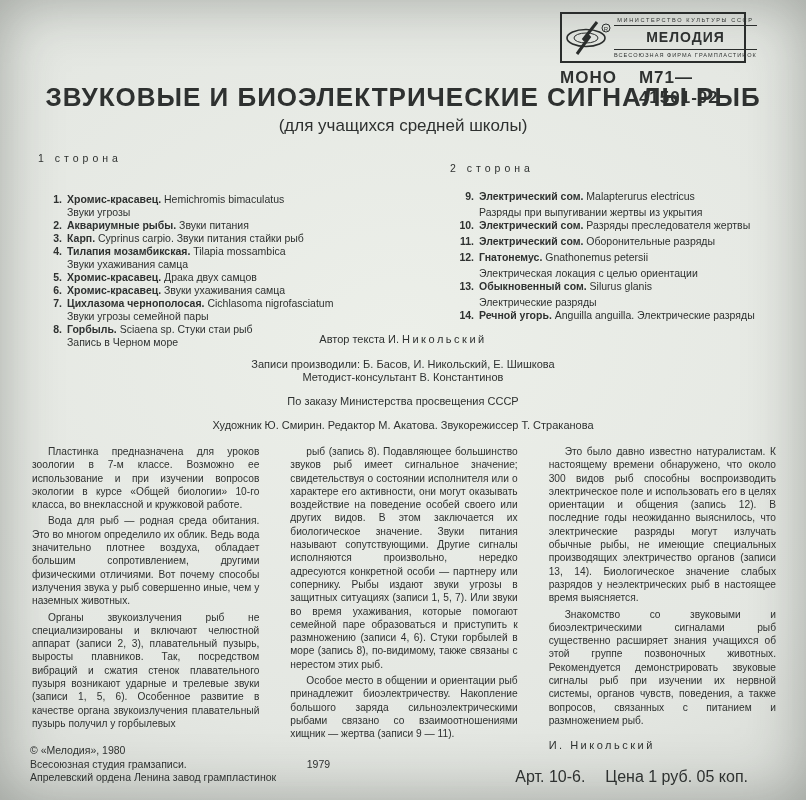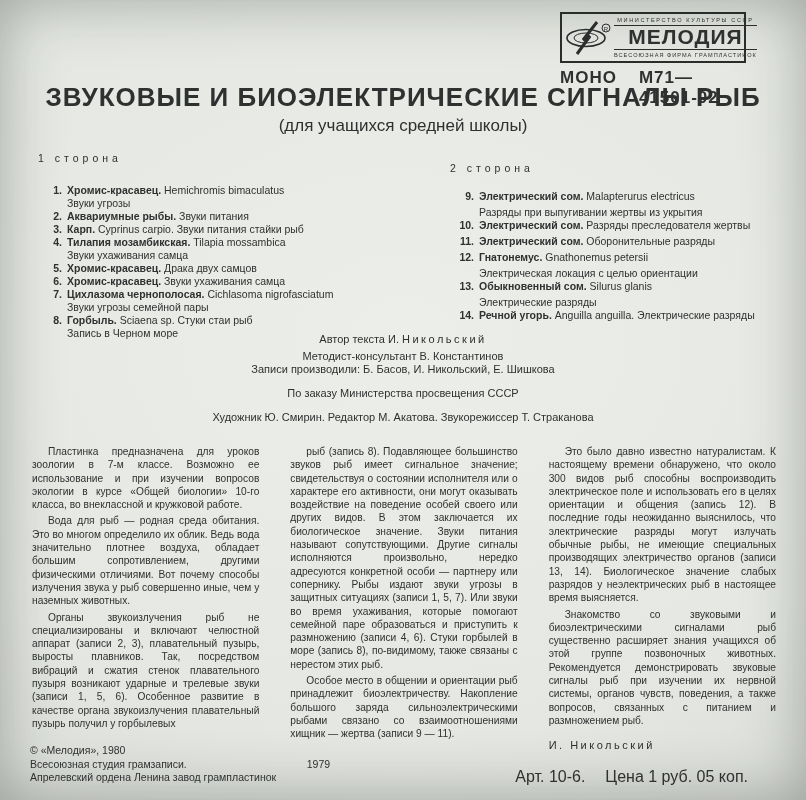--- a/index.html
+++ b/index.html
@@ -9,40 +9,40 @@
     background:radial-gradient(ellipse 120% 90% at 50% 42%, #ecefe9 0%, #e4e7e2 55%, #d6d9d4 82%, #b7bab5 100%);
     box-shadow:inset 0 0 60px rgba(40,45,40,.35);
     color:#2e3130;
   }
   
   .logo-wrap{position:absolute;top:12px;left:560px;width:186px;}
   .logo-box{display:flex;border:2px solid #2a2d2c;background:transparent;padding:2px 4px 2px 2px;align-items:stretch;}
   .emblem{width:56px;display:flex;align-items:center;justify-content:center;border-right:0;}
   .logo-text{flex:1;text-align:center;}
   .logo-min{font-size:5.6px;letter-spacing:1.6px;white-space:nowrap;border-bottom:1px solid #2a2d2c;padding:1px 0 2px;}
-  .logo-brand{font-size:21px;font-weight:bold;letter-spacing:1px;line-height:22px;padding:0 0 1px;}
+  .logo-brand{font-size:14px;font-weight:bold;letter-spacing:1px;line-height:22px;padding:0 0 1px;}
   .logo-firm{font-size:5.6px;letter-spacing:1px;white-space:nowrap;border-top:1px solid #2a2d2c;padding:2px 0 1px;}
   .mono-line{margin-top:5px;font-size:17px;font-weight:bold;letter-spacing:1px;display:flex;justify-content:flex-end;gap:22px;}
   
   .title{position:absolute;top:82px;left:0;width:100%;text-align:center;font-size:26px;font-weight:bold;letter-spacing:1px;}
   .subtitle{position:absolute;top:116px;left:0;width:100%;text-align:center;font-size:17px;}
   
   .side{position:absolute;font-size:10.5px;line-height:13px;}
   .side1{top:152px;left:38px;width:372px;}
   .side2{top:162px;left:450px;width:350px;}
-  .side-header{letter-spacing:4px;margin-bottom:19px;font-size:10.5px;}
+  .side-header{letter-spacing:4px;margin-bottom:28px;font-size:10.5px;}
   .side2 .side-header{margin-bottom:15px;}
   .track{display:flex;}
   .side2 .track{margin-bottom:3px;}
   .tnum{width:24px;text-align:right;flex:0 0 24px;padding-right:5px;font-weight:bold;}
   .tmain b{font-weight:bold;}
   .t2{padding-left:29px;}
   
   .credits{position:absolute;top:333px;left:0;width:100%;text-align:center;font-size:11px;line-height:13px;}
-  .cr-author{margin-bottom:4px;}
+  .cr-author{margin-bottom:12px;}
   .cr-order{margin:11px 0 11px;}
   .sp{letter-spacing:2.5px;}
   
   .bodytext{position:absolute;top:445px;left:32px;right:30px;display:flex;gap:31px;}
   .col{flex:1;font-size:10.2px;line-height:13.3px;text-align:justify;}
   .col p{margin:0 0 3px;text-indent:16px;}
   .signature{text-align:left;letter-spacing:2.5px;padding-right:6px;font-size:11px;margin-top:12px;}
   
   .footer-left{position:absolute;left:30px;top:744px;font-size:10.5px;line-height:13.5px;}
   .fl-row2 .gap{display:inline-block;width:120px;}
@@ -155,22 +155,22 @@
     <div class="t2">Электрические разряды</div>
     <div class="track">
         <span class="tnum">14.</span>
         <span class="tmain"><b>Речной угорь.</b> <span>Anguilla anguilla. Электрические разряды</span></span>
       </div>
     <div class="t2"></div>
   </div>
 
   <div class="credits">
     <div class="cr-author"><span>Автор текста И.</span> <span class="sp">Никольский</span></div>
+    <div>Записи производили: Б. Басов, И. Никольский, Е. Шишкова</div>
     <div>Методист-консультант В. Константинов</div>
-    <div>Записи производили: Б. Басов, И. Никольский, Е. Шишкова</div>
     <div class="cr-order">По заказу Министерства просвещения СССР</div>
     <div>Художник Ю. Смирин. Редактор М. Акатова. Звукорежиссер Т. Страканова</div>
   </div>
 
   <div class="bodytext">
     <div class="col">
       <p>Пластинка предназначена для уроков зоологии в 7-м классе. Возможно ее использование и при изучении вопросов экологии в курсе «Общей биологии» 10-го класса, во внеклассной и кружковой работе.</p>
       <p>Вода для рыб — родная среда обитания. Это во многом определило их облик. Ведь вода значительно плотнее воздуха, обладает большим сопротивлением, другими физическими отличиями. Вот почему способы излучения звука у рыб совершенно иные, чем у наземных животных.</p>
       <p>Органы звукоизлучения рыб не специализированы и включают челюстной аппарат (записи 2, 3), плавательный пузырь, выросты плавников. Так, посредством вибраций и сжатия стенок плавательного пузыря возникают ударные и трелевые звуки (записи 1, 5, 6). Особенное развитие в качестве органа звукоизлучения плавательный пузырь получил у горбылевых</p>
     </div>

